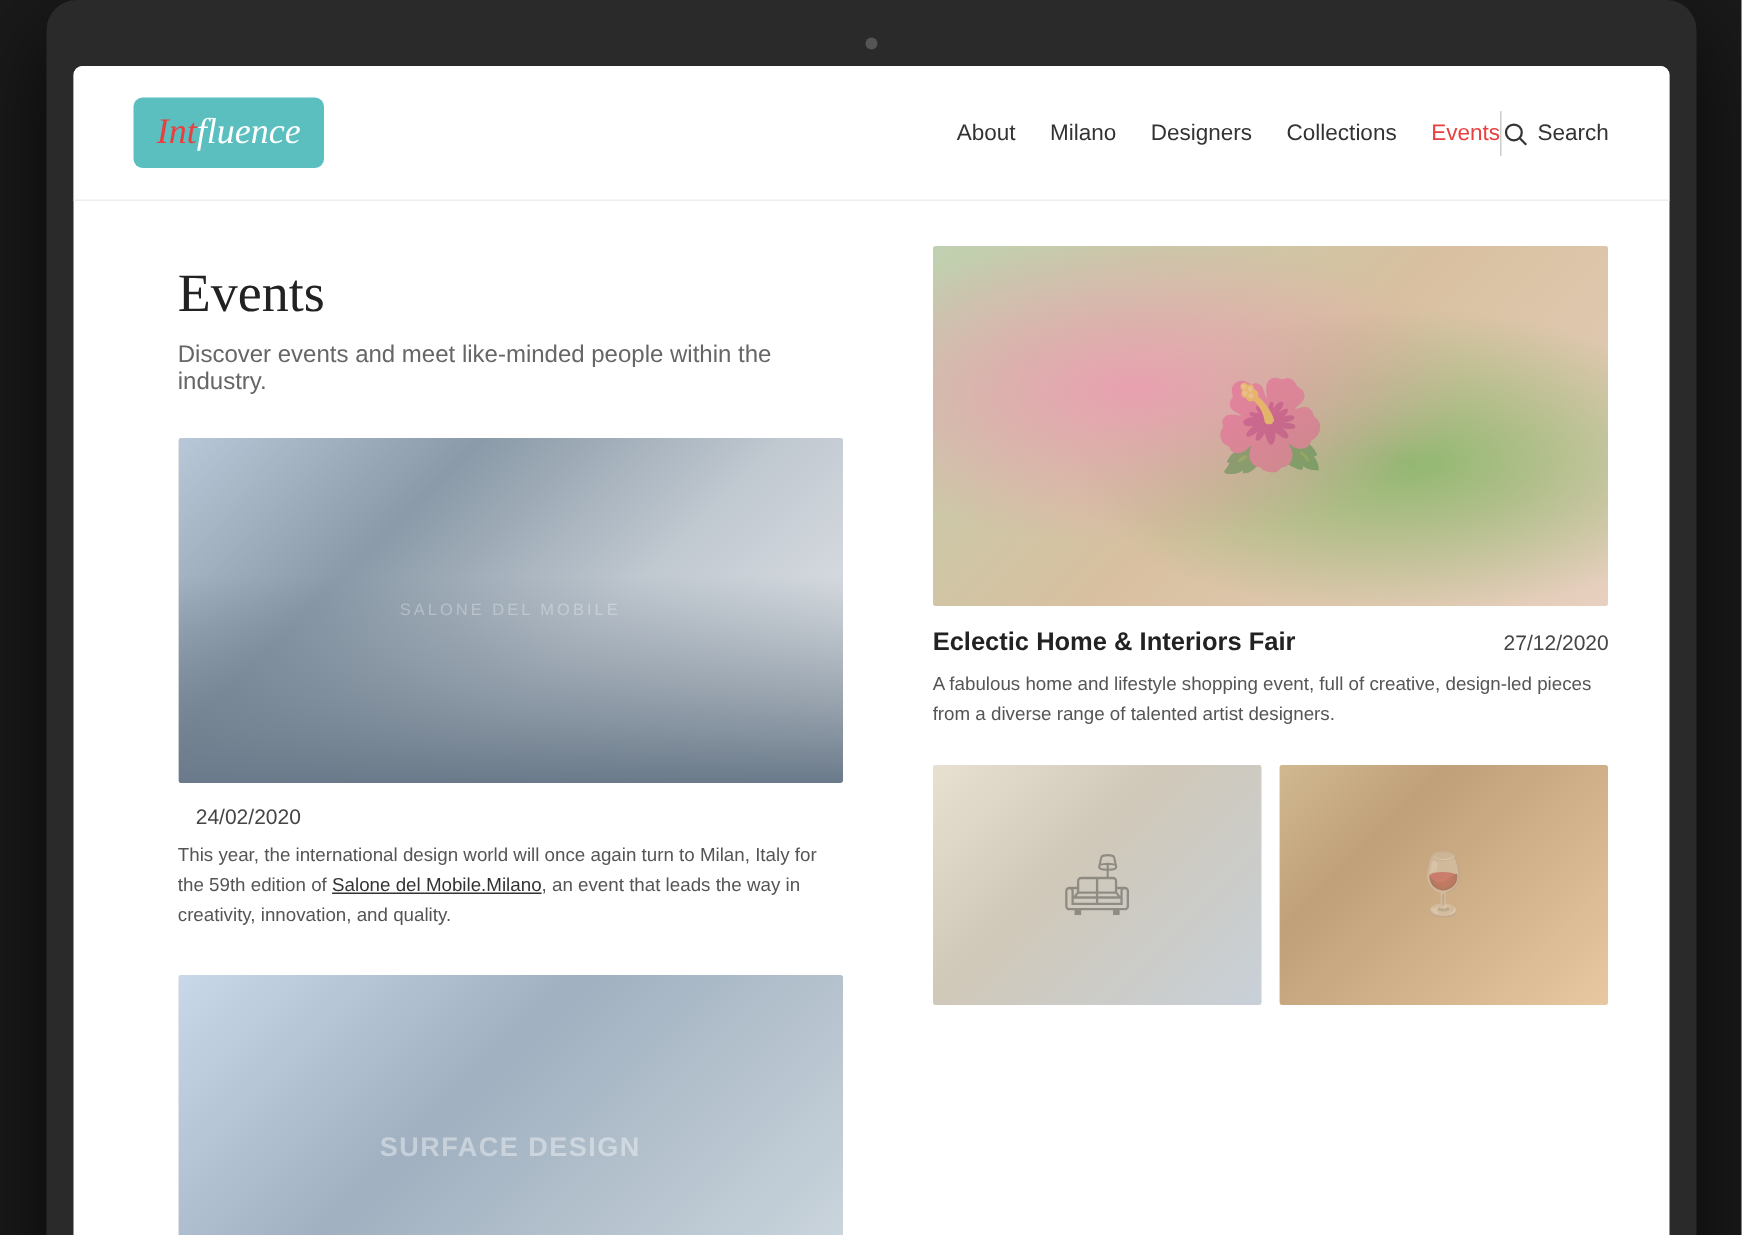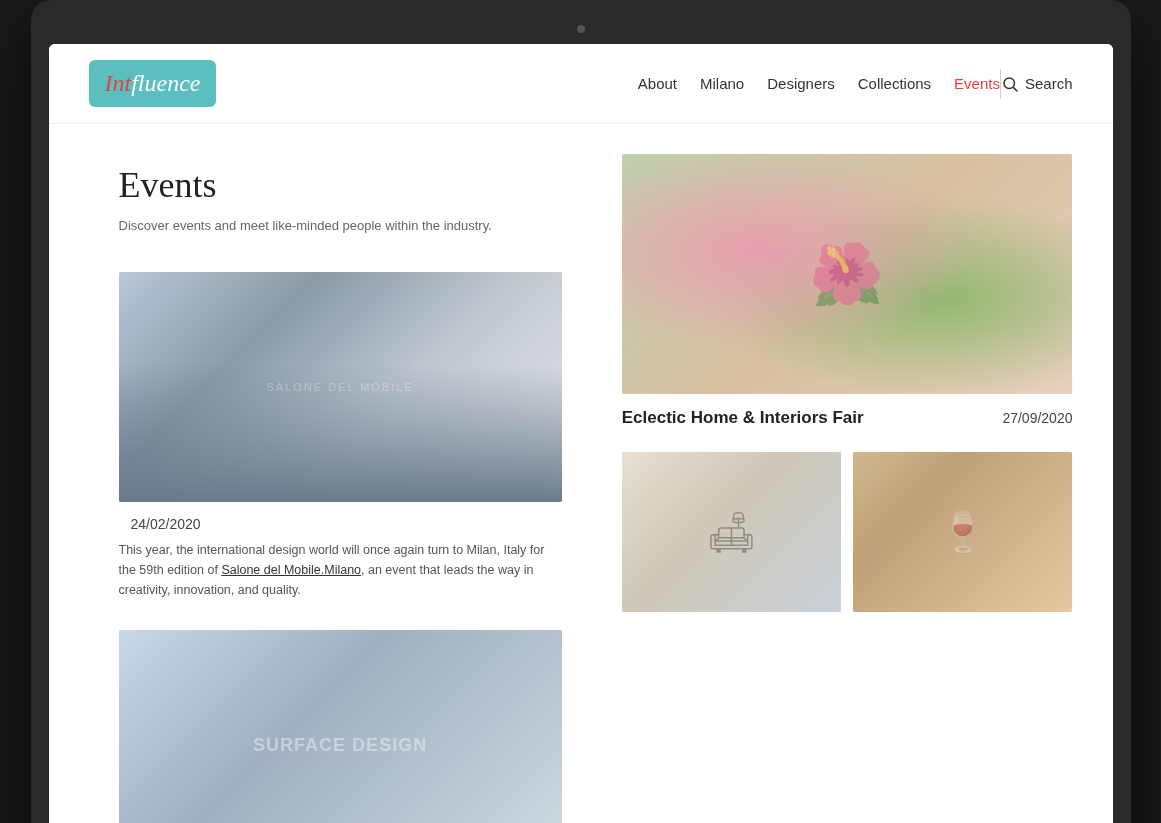--- a/index.html
+++ b/index.html
@@ -42,21 +42,21 @@
       overflow: hidden;
       width: 100%;
       min-height: 720px;
     }
 
     
     .navbar {
       display: flex;
       align-items: center;
       padding: 0 40px;
-      height: 80px;
+      height: 90px;
       border-bottom: 1px solid #eee;
       background: #fff;
     }
 
     .logo-box {
       background: #5bbfbf;
       border-radius: 6px;
       padding: 10px 16px;
       margin-right: auto;
       font-size: 24px;
@@ -131,23 +131,23 @@
 
     .page-title {
       font-size: 36px;
       font-weight: normal;
       color: #222;
       margin-bottom: 12px;
       font-family: Georgia, serif;
     }
 
     .page-subtitle {
-      font-size: 13px;
+      font-size: 16px;
       color: #666;
-      margin-bottom: 39px;
+      margin-bottom: 28px;
       font-family: Arial, sans-serif;
     }
 
     .event-card {
       margin-bottom: 30px;
     }
 
     .event-image-container {
       width: 100%;
       height: 230px;
@@ -395,22 +395,23 @@
       </div>
 
       <div class="right-column">
 
         <div class="event-card-large">
           <div class="event-image-large">
             <div class="img-eclectic"></div>
           </div>
           <div class="event-meta">
             <span class="event-title">Eclectic Home &amp; Interiors Fair</span>
-            <span class="event-date">27/09/2020</span>
-          </div>
+            <span class="event-date">27/12/2020</span>
+          </div>
+          <p class="event-desc">A fabulous home and lifestyle shopping event, full of creative, design-led pieces from a diverse range of talented artist designers.</p>
         </div>
 
         <div class="two-col-images">
           <div class="event-image-small">
             <div class="img-interior"></div>
           </div>
           <div class="event-image-small">
             <div class="img-restaurant"></div>
           </div>
         </div>

